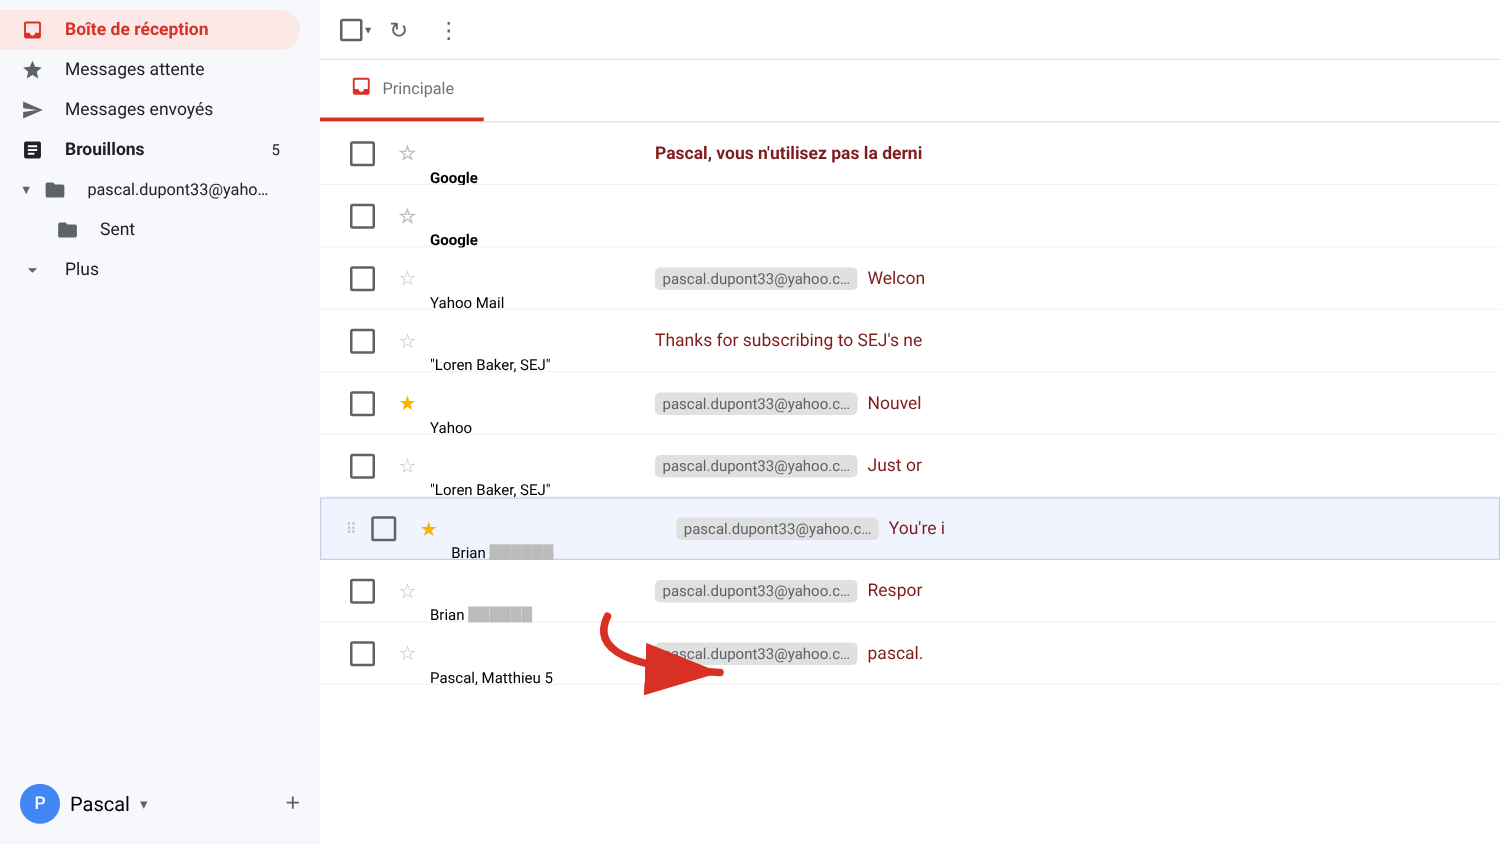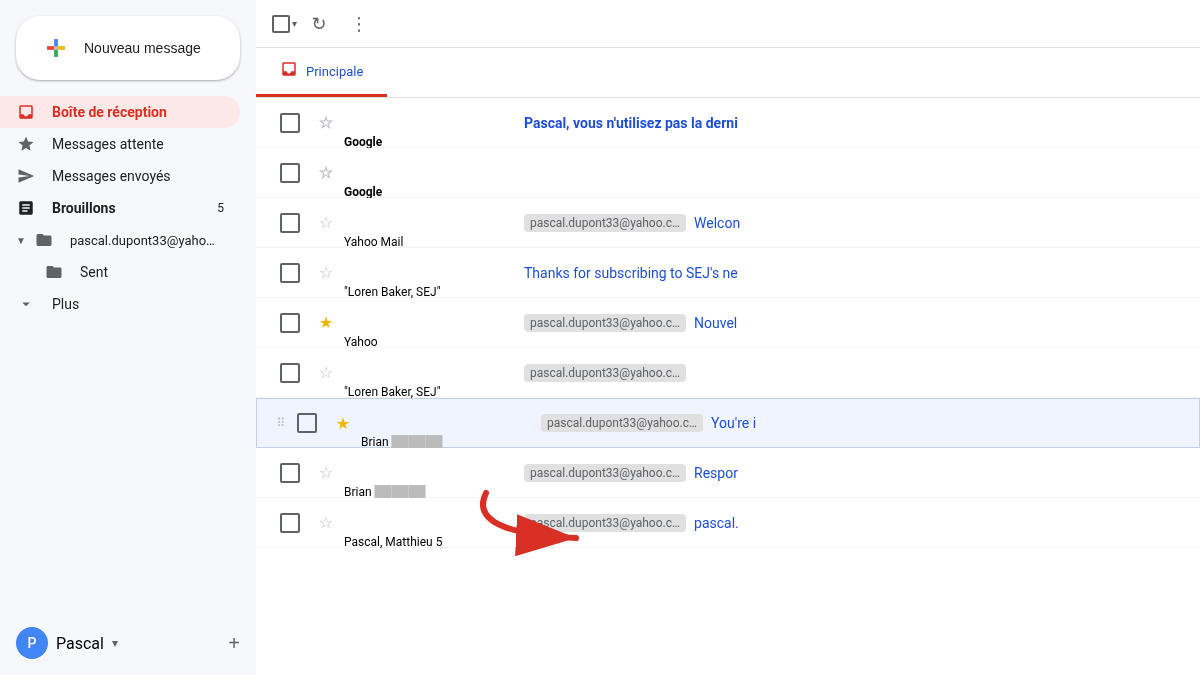--- a/index.html
+++ b/index.html
@@ -187,21 +187,21 @@
       gap: 8px;
       padding: 12px 24px;
       cursor: pointer;
       font-size: 13px;
       color: #5f6368;
       border-bottom: 3px solid transparent;
       position: relative;
     }
 
     .tab.active {
-      color: #1d4ed8;
+      color: #737373;
       border-bottom: 3px solid #d93025;
     }
 
     .tab .tab-icon {
       font-size: 16px;
     }
 
     
     .email-list {
       flex: 1;
@@ -285,53 +285,39 @@
       margin-right: 8px;
       flex-shrink: 0;
     }
 
     .row-snippet {
       flex: 1;
       white-space: nowrap;
       overflow: hidden;
       text-overflow: ellipsis;
       font-size: 14px;
-      color: #1d4ed8;
+      color: #7f1d1d;
     }
 
     
     .red-arrow {
       position: absolute;
       left: 200px;
       top: 385px;
       width: 180px;
       height: 100px;
       pointer-events: none;
       z-index: 10;
     }
   </style>
 </head>
 <body>
 
 <div class="sidebar">
 
-  <button class="compose-btn">
-    <svg class="google-plus-icon" viewBox="0 0 36 36">
-      <circle cx="18" cy="18" r="18" fill="white"></circle>
-
-      <rect x="16" y="8" width="4" height="20" fill="#bdc1c6"></rect>
-      <rect x="8" y="16" width="20" height="4" fill="#bdc1c6"></rect>
-
-      <rect x="16" y="8" width="4" height="8" fill="#4285f4"></rect>
-      <rect x="8" y="16" width="8" height="4" fill="#ea4335"></rect>
-      <rect x="16" y="20" width="4" height="8" fill="#34a853"></rect>
-      <rect x="20" y="16" width="8" height="4" fill="#fbbc05"></rect>
-    </svg>
-    <span>Nouveau message</span>
-  </button>
 
   <div class="nav-item active">
     <span class="nav-icon">
       <svg width="18" height="18" viewBox="0 0 24 24" fill="#d93025">
           <path d="M19 3H5c-1.1 0-2 .9-2 2v14c0 1.1.9 2 2 2h14c1.1 0 2-.9 2-2V5c0-1.1-.9-2-2-2zm0 12h-4c0 1.66-1.34 3-3 3s-3-1.34-3-3H5V5h14v10z"></path>
         </svg>
     </span>
     <span class="nav-label">Boîte de réception</span>
   </div>
 
@@ -469,20 +455,21 @@
       <div class="row-sender">Yahoo</div>
       <div class="row-tag">pascal.dupont33@yahoo.c…</div>
       <div class="row-snippet">Nouvel</div>
     </div>
 
     <div class="email-row">
       <div class="row-checkbox"></div>
       <div class="row-star">☆</div>
       <div class="row-sender">"Loren Baker, SEJ"</div>
       <div class="row-tag">pascal.dupont33@yahoo.c…</div>
+      <div class="row-snippet">Just or</div>
     </div>
 
     <div class="email-row highlighted" style="background:#f0f4ff; border:1px solid #c5d0e6;">
       <div class="row-drag" style="color:#bdc1c6; font-size:12px;">⠿</div>
       <div class="row-checkbox"></div>
       <div class="row-star starred">★</div>
       <div class="row-sender">Brian <span style="color:#bbb;font-weight:400;">██████</span></div>
       <div class="row-tag">pascal.dupont33@yahoo.c…</div>
       <div class="row-snippet">You're i</div>
     </div>

